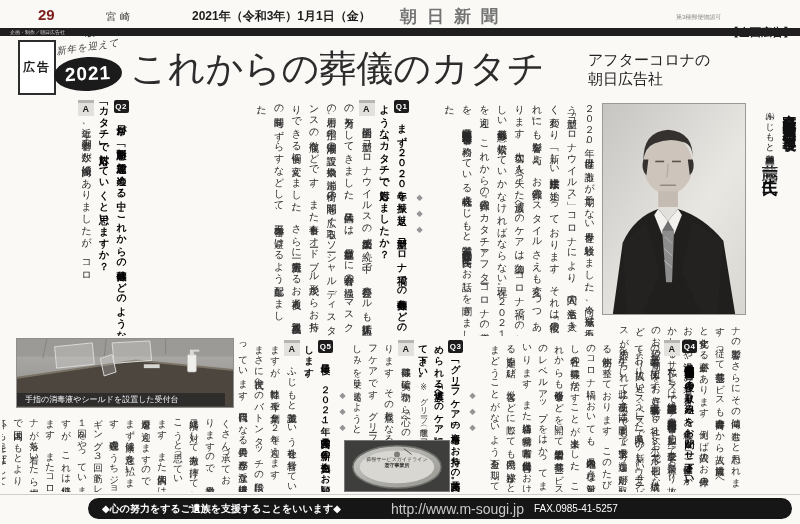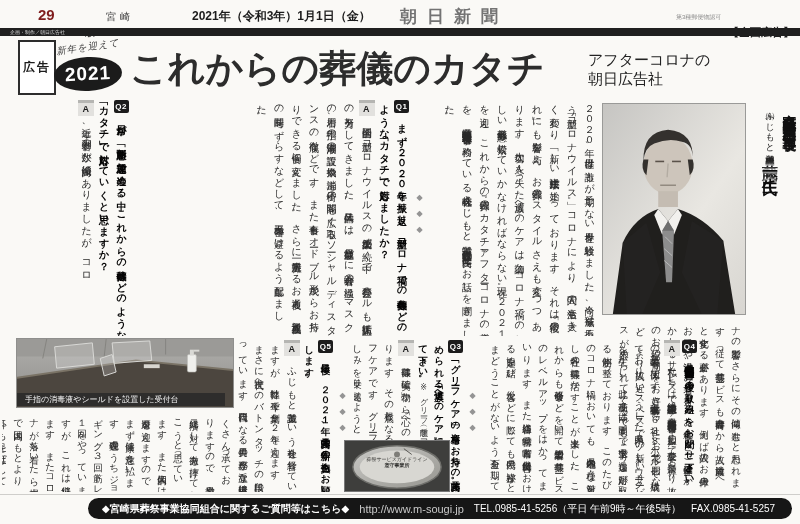--- a/index.html
+++ b/index.html
@@ -18,21 +18,21 @@
   .credit-bar{top:28px;left:0;width:800px;height:8px;background:#1f1f1f;}
   .credit-txt{top:29px;left:10px;font-size:5px;color:#ddd;line-height:6px;}
   
   .ad-label{top:40px;left:18px;border:2px solid #2d2d2d;font-size:12px;font-weight:bold;
             padding:17px 3px;letter-spacing:2px;color:#1d1d1d;background:#fff;}
   .year-script{top:41px;left:56px;font-size:9.5px;color:#3c3c3c;transform:rotate(-8deg);
                font-family:"Liberation Serif","DejaVu Serif",serif;font-style:italic;letter-spacing:1px;}
   .year-oval{top:57px;left:54px;width:68px;height:34px;background:#1b1b1b;border-radius:50%;
              display:flex;align-items:center;justify-content:center;transform:rotate(-3deg);}
   .year-oval span{color:#fff;font-size:19px;font-weight:bold;letter-spacing:1px;}
-  .headline{top:44px;left:130px;font-size:37px;font-weight:bold;color:#2c2c2c;letter-spacing:0px;white-space:nowrap;}
+  .headline{top:44px;left:130px;font-size:37px;font-weight:normal;color:#2c2c2c;letter-spacing:0px;white-space:nowrap;}
   .subtitle{top:50px;left:588px;font-size:15px;font-weight:normal;color:#222;line-height:19px;}
   
   .vtext{position:absolute;writing-mode:vertical-rl;text-orientation:mixed;overflow:hidden;
          font-size:10px;line-height:17.5px;letter-spacing:0.5px;color:#2a2a2a;}
   .vtext .qa-sec{display:block;}
   .q-text{font-weight:bold;color:#050505;}
   .q-note{font-size:8px;color:#444;}
   .badge-q{display:inline-block;writing-mode:horizontal-tb;background:#1c1c1c;color:#fff;
            font-size:8px;font-weight:bold;width:15px;padding:2px 0;text-align:center;
            border-radius:2px;margin:2px 1px 4px 1px;line-height:9px;}
@@ -61,21 +61,21 @@
   .rec-caption{top:393px;left:17px;width:200px;height:13px;background:rgba(40,40,40,0.82);
                color:#f4f4f4;font-size:8px;line-height:13px;padding-left:8px;z-index:3;}
   .plaque{top:440px;left:344px;width:106px;height:52px;z-index:2;background:#3f3f3f;border:1px solid #777;box-sizing:border-box;}
   .plaque-txt{top:456px;left:344px;width:106px;text-align:center;z-index:3;color:#30302e;
               font-size:5px;line-height:6px;}
   
   .body-endline{top:494px;left:0;width:800px;height:1px;background:#cfcecb;}
   .footer-pill{top:498px;left:88px;width:704px;height:21px;background:#161616;border-radius:11px;
                display:flex;align-items:center;gap:10px;padding:0 14px;box-sizing:border-box;white-space:nowrap;}
   .footer-label{color:#fff;font-size:10px;font-weight:bold;}
-  .footer-url{color:#c9c9c9;font-size:11px;}
+  .footer-url{color:#c9c9c9;font-size:14px;margin-left:40px;}
   .footer-tel,.footer-fax{color:#fff;font-size:10px;}
 </style>
 </head>
 <body>
 
 <div class="page">
 
   <div class="abs hdr-pagenum">29</div>
   <div class="abs hdr-edition">13版</div>
   <div class="abs hdr-region">宮崎</div>
@@ -234,19 +234,18 @@
     <circle cx="53" cy="14" r="3" fill="#7e7d78"></circle>
     <line x1="60" y1="8" x2="68" y2="14" stroke="#55544f" stroke-width="1"></line>
   </svg>
   <div class="abs plaque-txt">
     <div>葬祭サービスガイドライン</div>
     <div style="font-weight:bold;">遵守事業所</div>
   </div>
 
   <div class="abs body-endline"></div>
   <div class="abs footer-pill">
-    <span class="footer-label">◆宮崎県葬祭事業協同組合に関するご質問等はこちら◆</span>
+    <span class="footer-label">◆心の努力をするご遺族を支援することをいいます◆</span>
     <span class="footer-url">http://www.m-sougi.jp</span>
-    <span class="footer-tel">TEL.0985-41-5256（平日 午前9時～午後5時）</span>
     <span class="footer-fax">FAX.0985-41-5257</span>
   </div>
 
 </div>
 
 </body></html>

